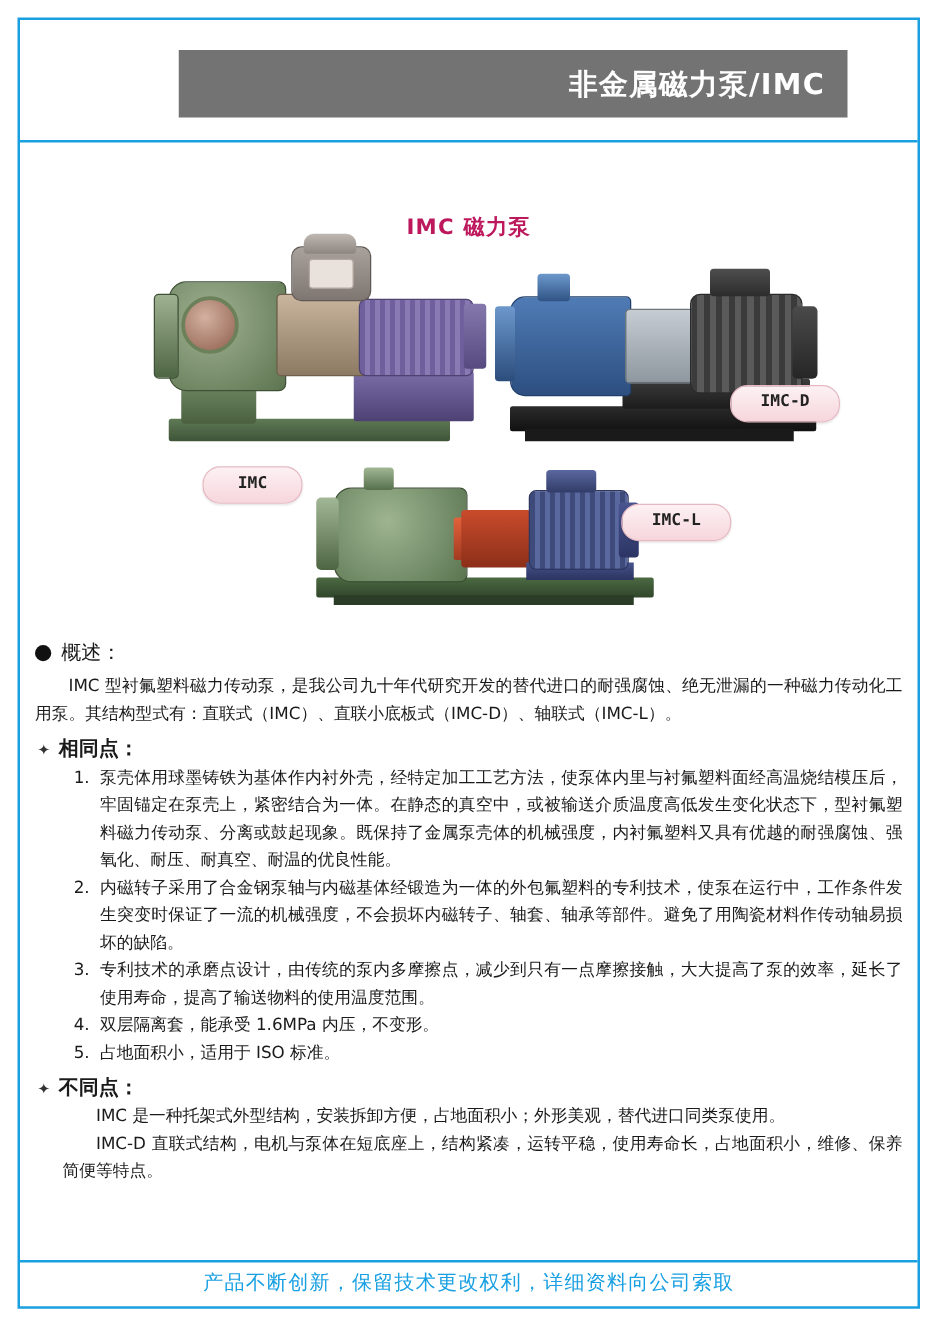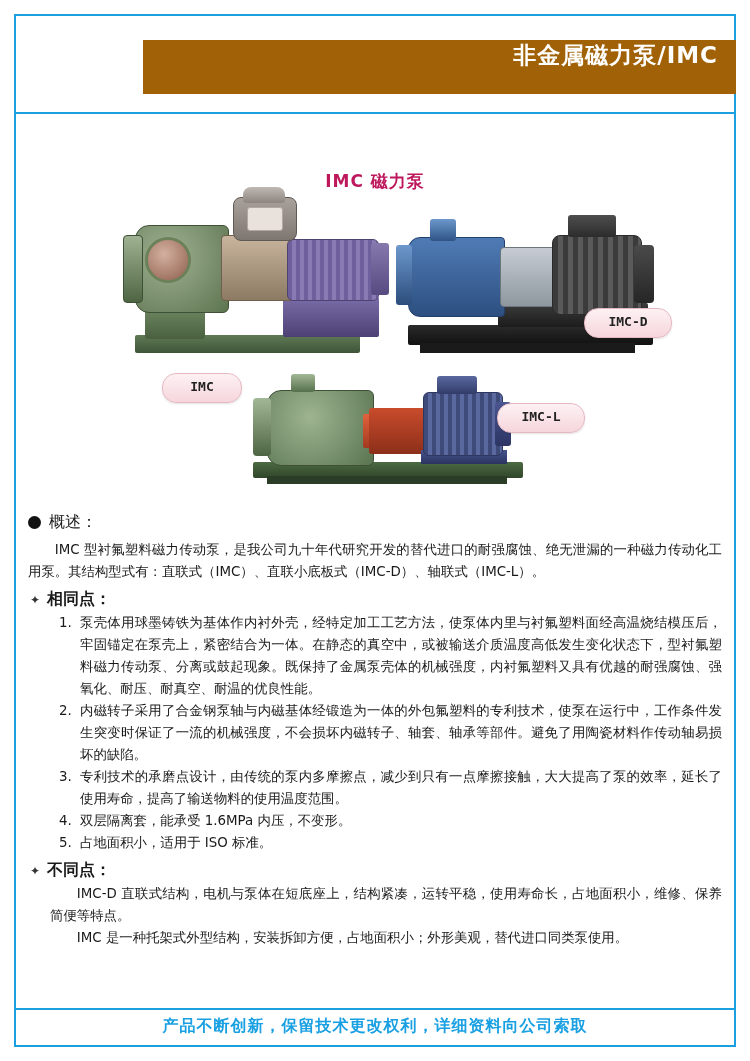--- a/index.html
+++ b/index.html
@@ -26,25 +26,25 @@
     width: 722px;
     height: 1033px;
     border: 2px solid #1a9fe0;
     box-sizing: border-box;
   }
   
   .header-band {
     position: absolute;
     left: 143px;
     top: 40px;
-    width: 593px;
+    width: 535px;
     height: 54px;
-    background: #a16207;
+    background: #737373;
     display: flex;
-    align-items: flex-start;
+    align-items: center;
     justify-content: flex-end;
     box-sizing: border-box;
     padding-right: 18px;
   }
   .header-title {
     color: #ffffff;
     font-size: 23px;
     font-weight: bold;
     letter-spacing: 1px;
     font-family: "DejaVu Sans", sans-serif;
@@ -329,21 +329,21 @@
     background: #1a9fe0;
   }
   .footer-text {
     position: absolute;
     left: 0;
     top: 1016px;
     width: 750px;
     text-align: center;
     color: #19a0e2;
     font-size: 16px;
-    font-weight: bold;
+    font-weight: normal;
     font-family: "DejaVu Sans", sans-serif;
     letter-spacing: 1px;
   }
 </style>
 </head>
 <body>
 
 <div class="page">
 
   <div class="frame"></div>
@@ -421,21 +421,21 @@
       <li>专利技术的承磨点设计，由传统的泵内多摩擦点，减少到只有一点摩擦接触，大大提高了泵的效率，延长了使用寿命，提高了输送物料的使用温度范围。</li>
       <li>双层隔离套，能承受 1.6MPa 内压，不变形。</li>
       <li>占地面积小，适用于 ISO 标准。</li>
     </ol>
 
     <div class="sub-head">
       <span class="diamond">✦</span>
       <span class="sub-head-text">不同点：</span>
     </div>
     <div class="plain-list">
+      <p>IMC 是一种托架式外型结构，安装拆卸方便，占地面积小；外形美观，替代进口同类泵使用。</p>
       <p>IMC-D 直联式结构，电机与泵体在短底座上，结构紧凑，运转平稳，使用寿命长，占地面积小，维修、保养简便等特点。</p>
-      <p>IMC 是一种托架式外型结构，安装拆卸方便，占地面积小；外形美观，替代进口同类泵使用。</p>
     </div>
   </div>
 
   <div class="footer-rule"></div>
   <div class="footer-text">产品不断创新，保留技术更改权利，详细资料向公司索取</div>
 
 </div>
 
 </body></html>

